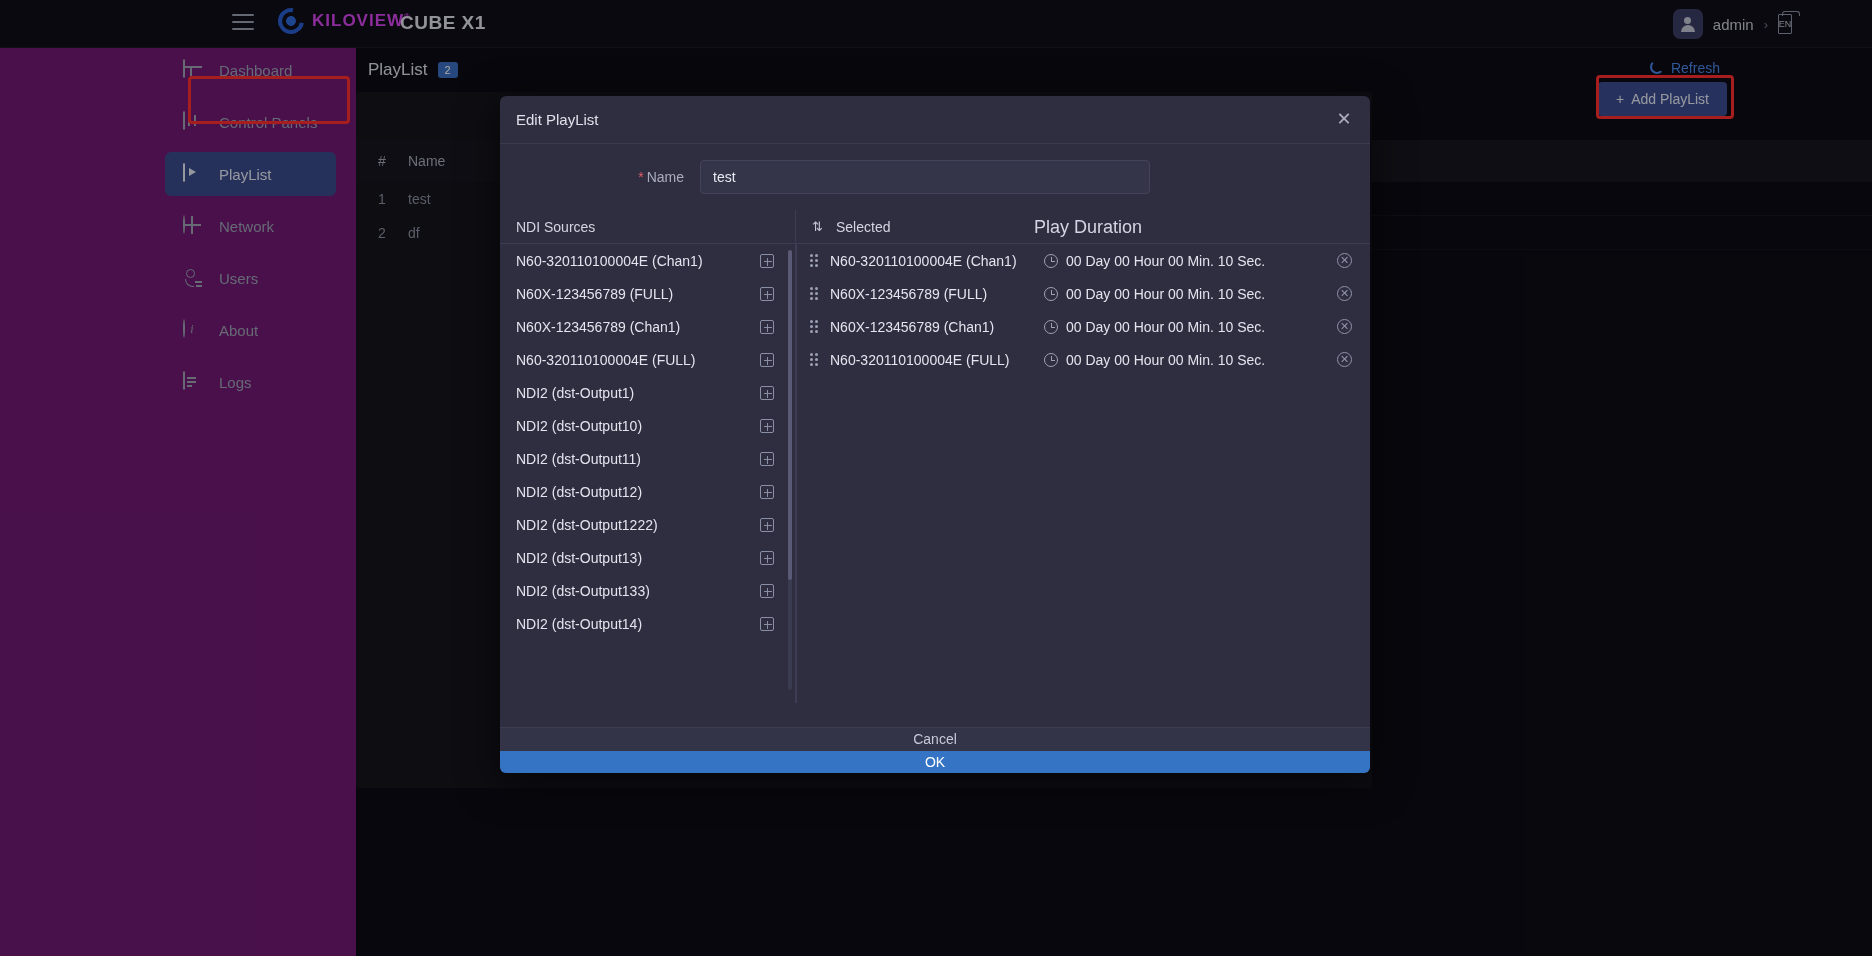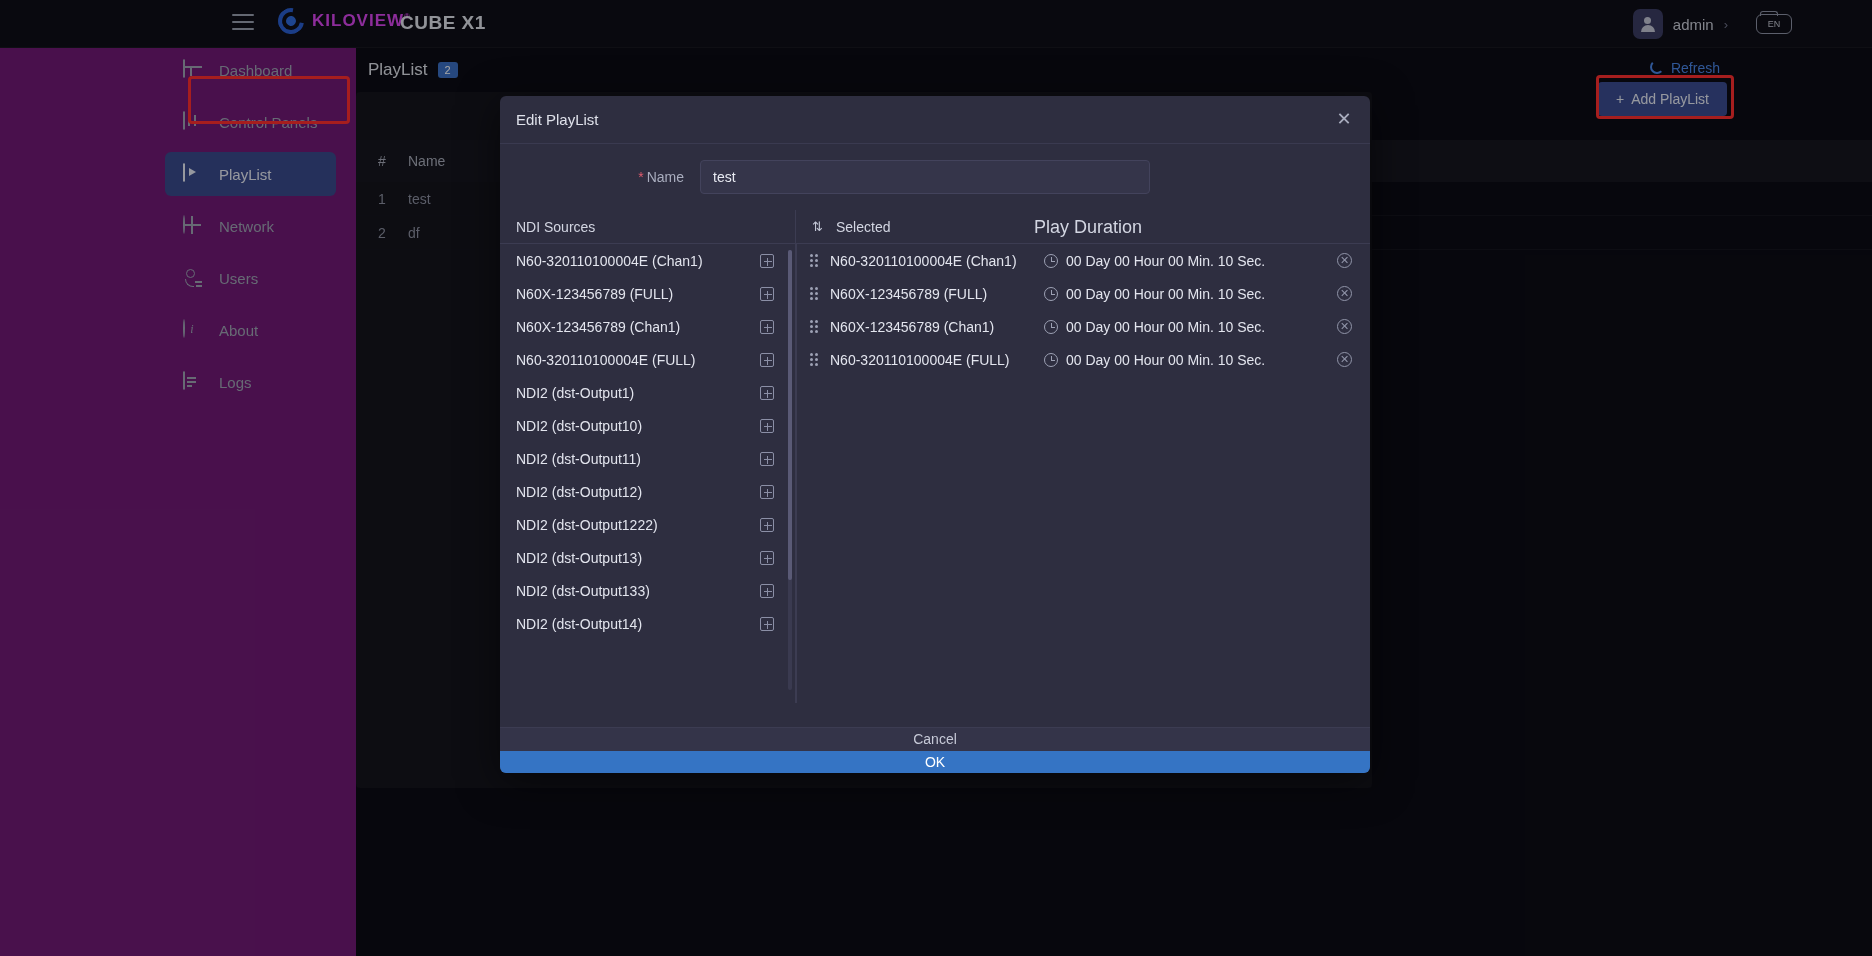--- a/index.html
+++ b/index.html
@@ -57,22 +57,22 @@
     display: flex; align-items: center; justify-content: center;
   }
   .avatar .head { width: 7px; height: 7px; border-radius: 50%; background: #c4c7d6; }
   .avatar .body {
     width: 14px; height: 7px; border-radius: 7px 7px 0 0; background: #c4c7d6; margin-top: 1px;
   }
   .avatar-inner { display: flex; flex-direction: column; align-items: center; }
   .username { font-size: 15px; color: #c8cbd6; }
   .chev-right { color: #70748a; font-size: 13px; }
   .lang-badge {
-    margin-left: 18px;
-    width: 36px; height: 20px; border: 1.5px solid #8e93a6; border-radius: 6px;
+    margin-left: 0;
+    width: 14px; height: 20px; border: 1.5px solid #8e93a6; border-radius: 1px;
     font-size: 9px; color: #c3c6d2; display: flex; align-items: center; justify-content: center;
     position: relative;
   }
   .lang-badge::before {
     content: ""; position: absolute; left: 3px; top: -4px; width: 16px; height: 4px;
     border: 1.5px solid #8e93a6; border-bottom: none; border-radius: 3px 3px 0 0;
   }
 
   
   .sidebar {

